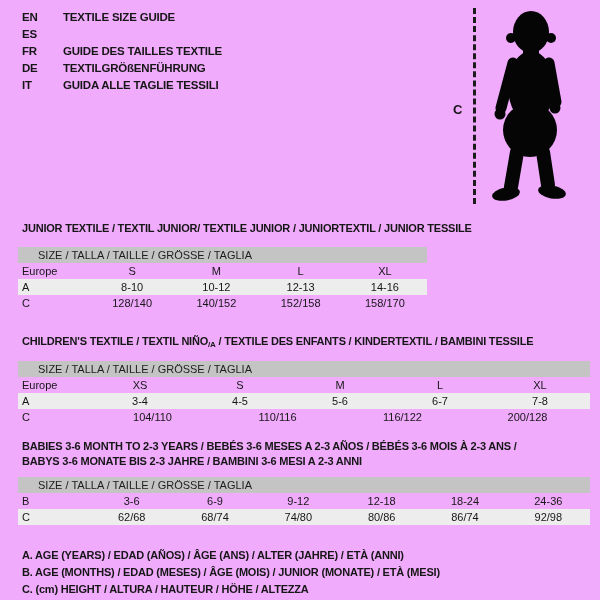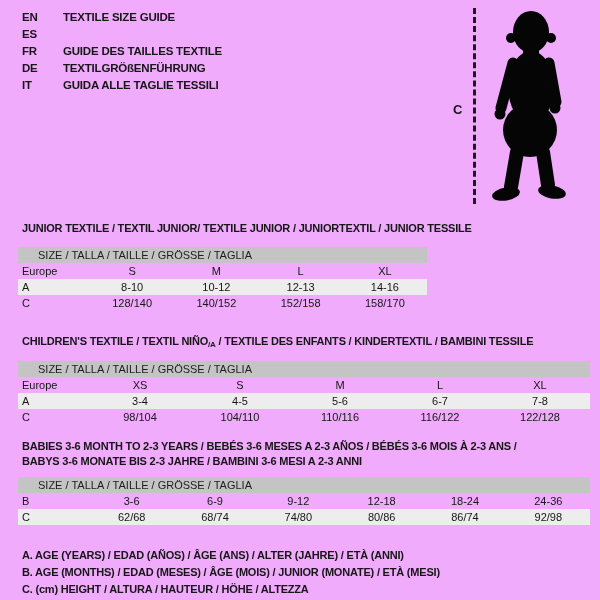--- a/index.html
+++ b/index.html
@@ -139,25 +139,24 @@
       <div class="t-row shaded">
         <span class="t-label">A</span>
         <span class="t-cell">3-4</span>
         <span class="t-cell">4-5</span>
         <span class="t-cell">5-6</span>
         <span class="t-cell">6-7</span>
         <span class="t-cell">7-8</span>
       </div>
       <div class="t-row">
         <span class="t-label">C</span>
-        <span class="t-cell">98/104</span>
         <span class="t-cell">104/110</span>
         <span class="t-cell">110/116</span>
         <span class="t-cell">116/122</span>
-        <span class="t-cell">122/128</span>
+        <span class="t-cell">200/128</span>
       </div>
     </div>
 
     <div class="size-table table-babies">
       <div class="t-title">BABIES 3-6 MONTH TO 2-3 YEARS / BEBÉS 3-6 MESES A 2-3 AÑOS / BÉBÉS 3-6 MOIS À 2-3 ANS /</div>
       <div class="t-title t-title2">BABYS 3-6 MONATE BIS 2-3 JAHRE / BAMBINI 3-6 MESI A 2-3 ANNI</div>
       <div class="t-bar">SIZE / TALLA / TAILLE / GRÖSSE / TAGLIA</div>
       <div class="t-row">
         <span class="t-label">B</span>
         <span class="t-cell">3-6</span>

